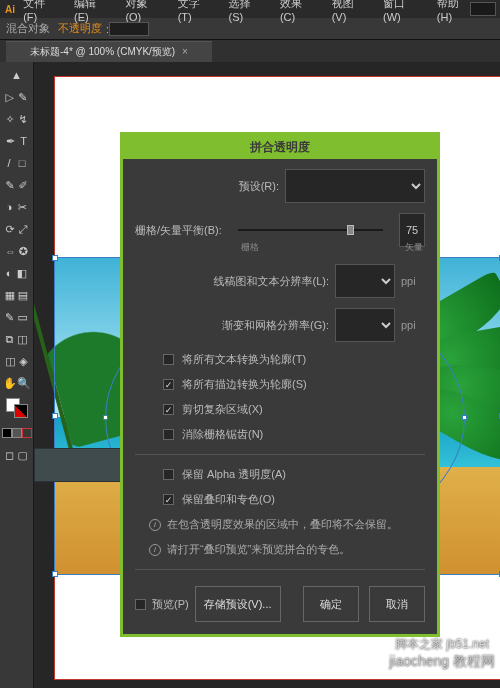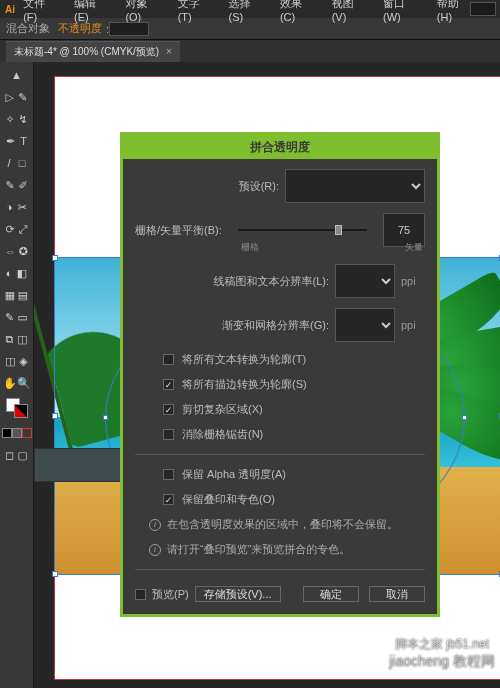--- a/index.html
+++ b/index.html
@@ -8,21 +8,21 @@
   .topbar { display:flex; align-items:center; background:#2a2a2a; height:18px; padding:0 4px; }
   .ai-logo { width:14px; height:14px; background:#2a2a2a; color:#e8931a; font-weight:bold; font-size:10px; display:flex; align-items:center; justify-content:center; margin-right:4px; }
   .menu { display:flex; gap:16px; }
   .menu span { color:#ccc; font-size:11px; padding:2px 3px; }
   .searchbar { margin-left:auto; width:30px; height:14px; background:#1a1a1a; border:1px solid #555; }
   .optbar { display:flex; align-items:center; height:22px; background:#383838; border-bottom:1px solid #111; padding:0 6px; }
   .optbar .lbl { color:#aaa; margin-right:8px; }
   .optbar .warn { color:#e28c1f; margin-right:4px; }
   .small-input { width:40px; height:14px; background:#1e1e1e; border:1px solid #555; }
   .tabbar { display:flex; align-items:center; height:22px; background:#303030; padding-left:6px; }
-  .tabbar .tab { background:#444; color:#ddd; font-size:10px; padding:3px 8px; border-top:1px solid #555; }
+  .tabbar .tab { background:#444; color:#ddd; font-size:10px; padding:3px 24px; border-top:1px solid #555; }
   .tabbar .close-x { color:#aaa; font-size:10px; margin-left:4px; }
   .workspace { position:relative; width:500px; height:626px; }
   .toolcol { position:absolute; left:0; top:0; width:34px; height:100%; background:#383838; border-right:1px solid #1a1a1a; padding-top:2px; }
   .tool-row { height:22px; display:flex; justify-content:center; align-items:center; }
   .tool { width:15px; height:15px; display:flex; align-items:center; justify-content:center; color:#ccc; font-size:11px; border:1px solid transparent; }
   .tool.double { width:28px; justify-content:space-around; }
   .swatch1 { width:14px; height:14px; background:#fff; border:1px solid #888; }
   .swatch2 { width:14px; height:14px; background:linear-gradient(45deg,#d00 50%,#000 50%); border:1px solid #888; margin-top:-8px; margin-left:8px; }
   .swatch3 { width:10px; height:10px; background:#000; border:1px solid #888; display:inline-block; }
   .canvas-area { position:absolute; left:34px; top:0; right:0; bottom:0; background:#262626; overflow:hidden; }
@@ -52,36 +52,36 @@
   .ellipse-sel { position:absolute; left:50px; top:212px; width:360px; height:258px; border:1px solid #3a7ec8; border-radius:50%; }
   .anchor { position:absolute; width:5px; height:5px; background:#fff; border:1px solid #3a7ec8; }
   
   .dialog { position:absolute; left:120px; top:70px; width:320px; background:#3a3a3a; border:3px solid #7fbe2e; }
   .dlg-title { height:24px; background:#7fbe2e; color:#3a3a3a; font-weight:bold; display:flex; align-items:center; justify-content:center; font-size:12px; }
   .dlg-body { padding:10px 12px 12px; display:flex; flex-direction:column; gap:10px; }
   .row { display:flex; align-items:center; gap:6px; justify-content:flex-end; }
   .row .lbl { flex:1; text-align:right; white-space:nowrap; }
   select,input[type=text] { background:#262626; color:#ccc; border:1px solid #555; height:18px; padding:16px 3px; font-size:11px;text-align:center; }
   select { width:140px; }
-  .num { width:42px; text-align:left; }
+  .num { width:26px; text-align:left; }
   .unit { width:24px; color:#999; text-align:left; }
   .slider-row { display:flex; align-items:center; gap:16px; justify-content:flex-end; }
   .slider { flex:1; position:relative; height:14px; }
   .slider .track { position:absolute; left:0; right:0; top:6px; height:2px; background:#1a1a1a; }
   .slider .thumb { position:absolute; top:2px; width:7px; height:10px; background:#888; border:1px solid #bbb; }
   .slider-lbls { display:flex; justify-content:space-between; font-size:9px; color:#888; margin-top:-6px; padding:0 2px; }
   .hr { height:1px; background:#555; margin:2px 0; }
   .check-row { display:flex; align-items:center; gap:8px; padding-left:28px; }
   .cb { width:11px; height:11px; background:#262626; border:1px solid #666; display:flex; align-items:center; justify-content:center; color:#ddd; font-size:9px; }
   .cb.on::before { content:"✓"; }
   .info-row { display:flex; align-items:center; gap:6px; padding-left:14px; color:#aaa; }
   .info-icon { width:12px; height:12px; border-radius:50%; border:1px solid #999; display:flex; align-items:center; justify-content:center; font-size:8px; font-style:italic; }
   .btn-row { display:flex; justify-content:flex-end; gap:10px; padding-top:4px; align-items:center; }
   .btn-row .left { margin-right:auto; display:flex; align-items:center; gap:6px; }
-  .btn { min-width:56px; height:16px; border:1px solid #666; background:#3a3a3a; color:#ddd; font-size:11px; display:flex; align-items:center; justify-content:center; padding:0 8px; }
+  .btn { min-width:56px; height:36px; border:1px solid #666; background:#3a3a3a; color:#ddd; font-size:11px; display:flex; align-items:center; justify-content:center; padding:0 8px; }
   .watermark { position:absolute; right:6px; bottom:8px; color:rgba(255,255,255,.6); font-size:14px; text-shadow:0 0 2px #000; }
   .watermark2 { position:absolute; right:12px; bottom:26px; color:rgba(255,255,255,.7); font-size:12px; text-shadow:0 0 2px #000; }
   .gray-block { position:absolute; left:0; top:386px; width:224px; height:34px; background:#3f4b4d; border:1px solid #2a3436; }
 </style>
 </head>
 <body>
 
 <div class="app">
 
   <div class="topbar">

